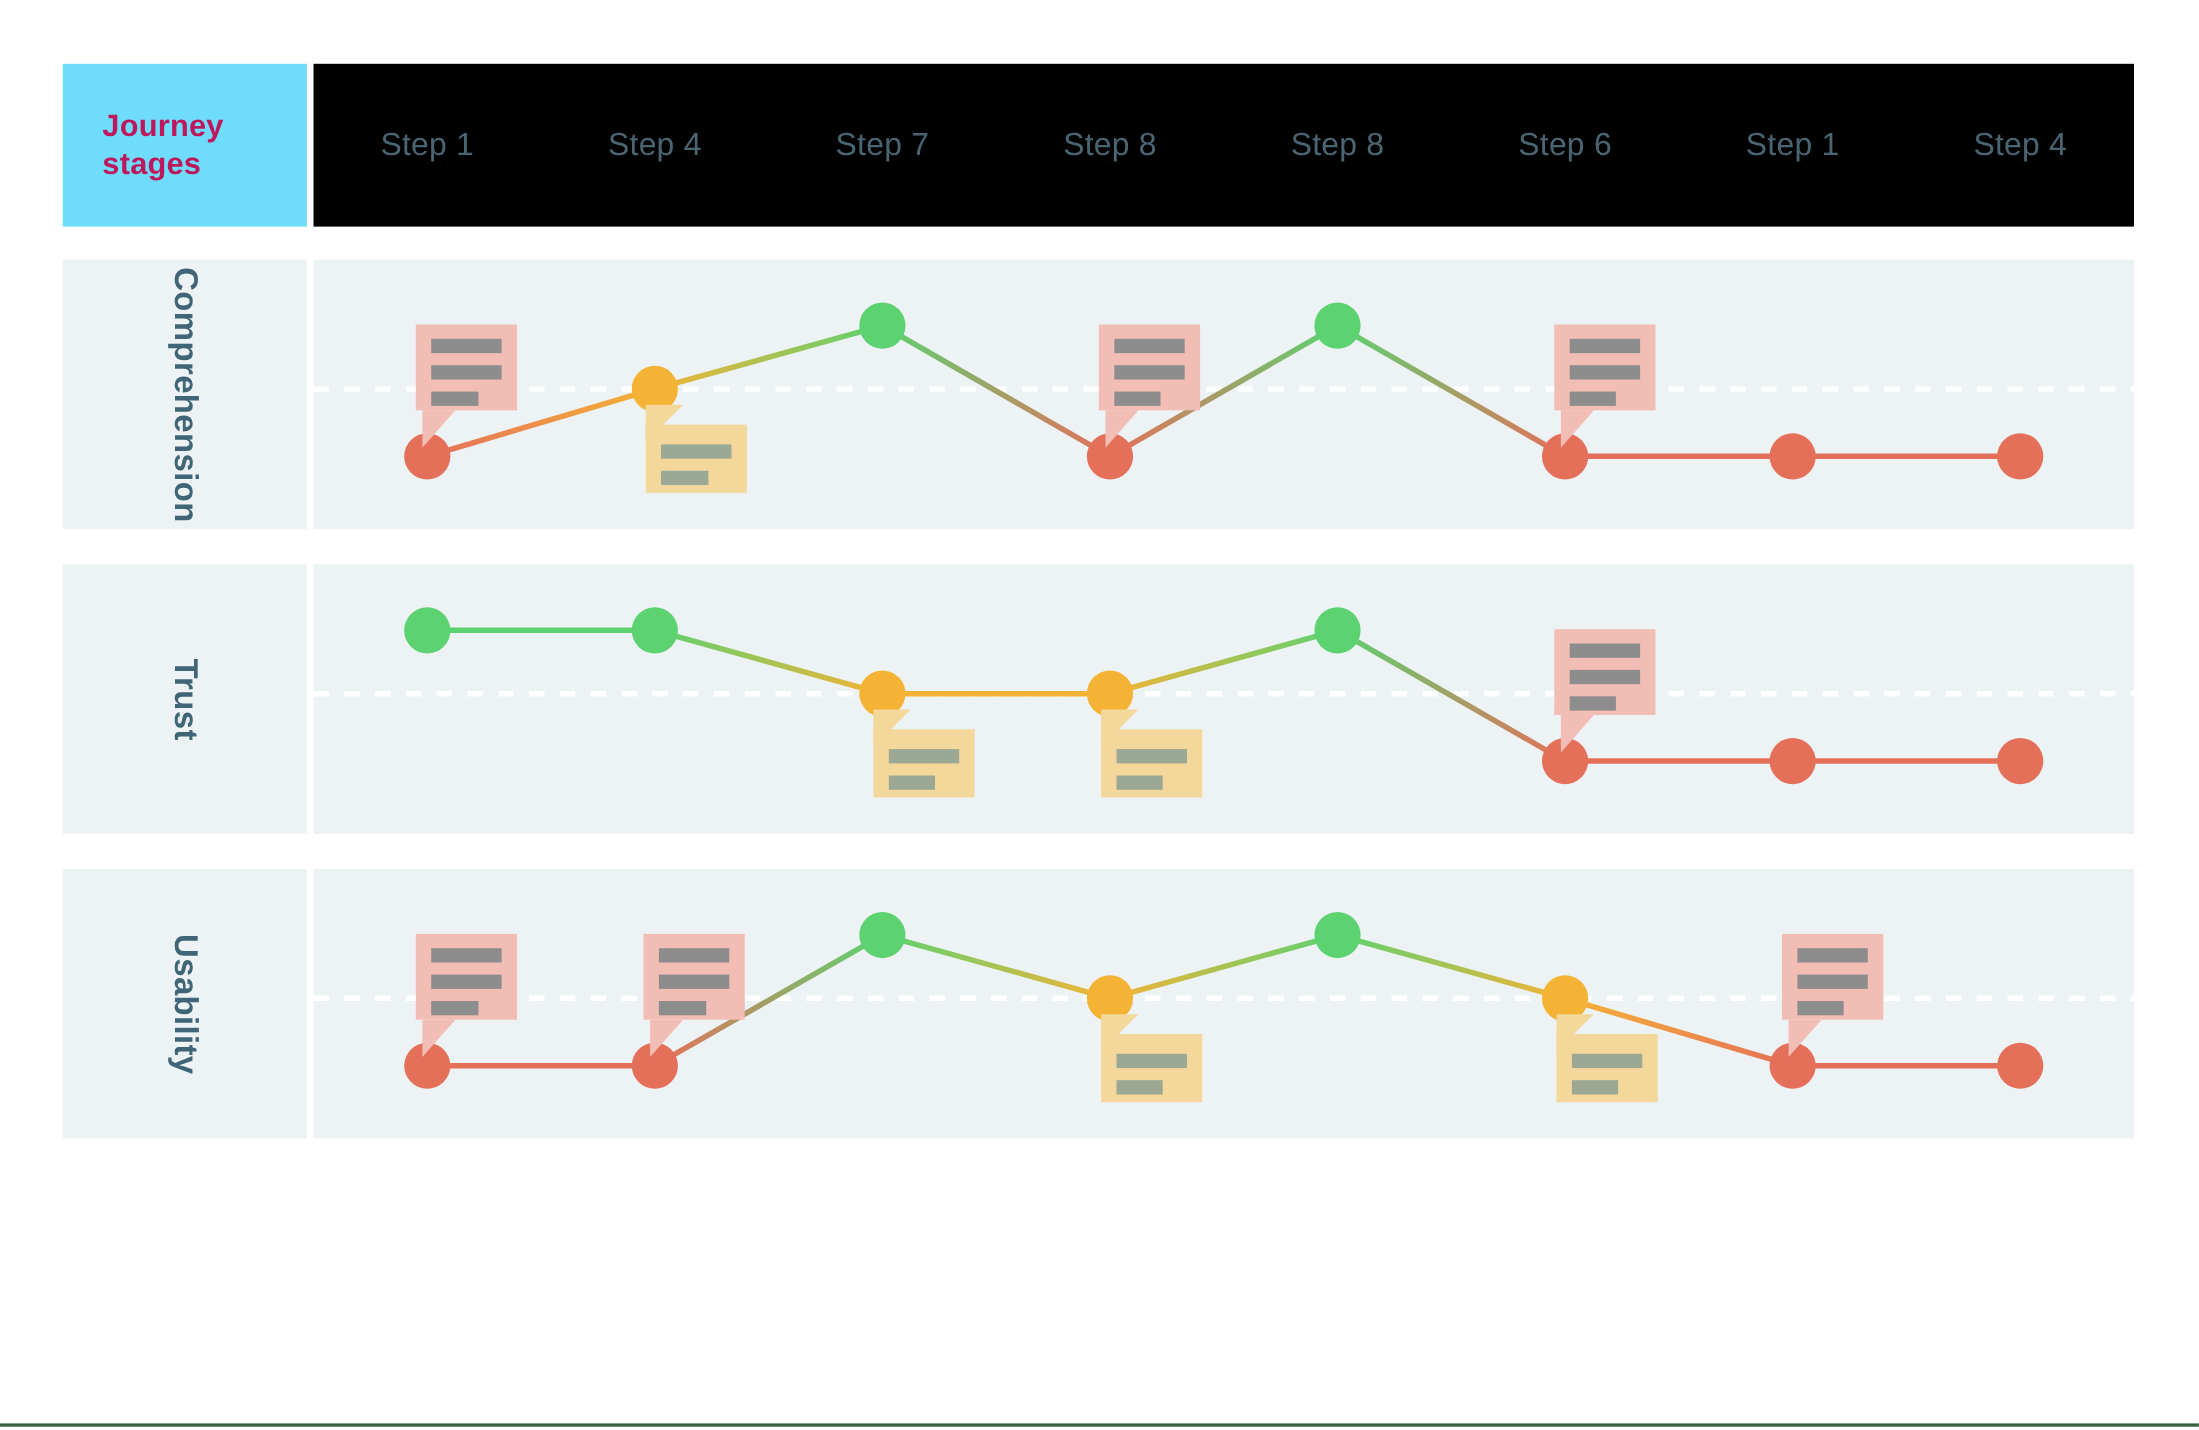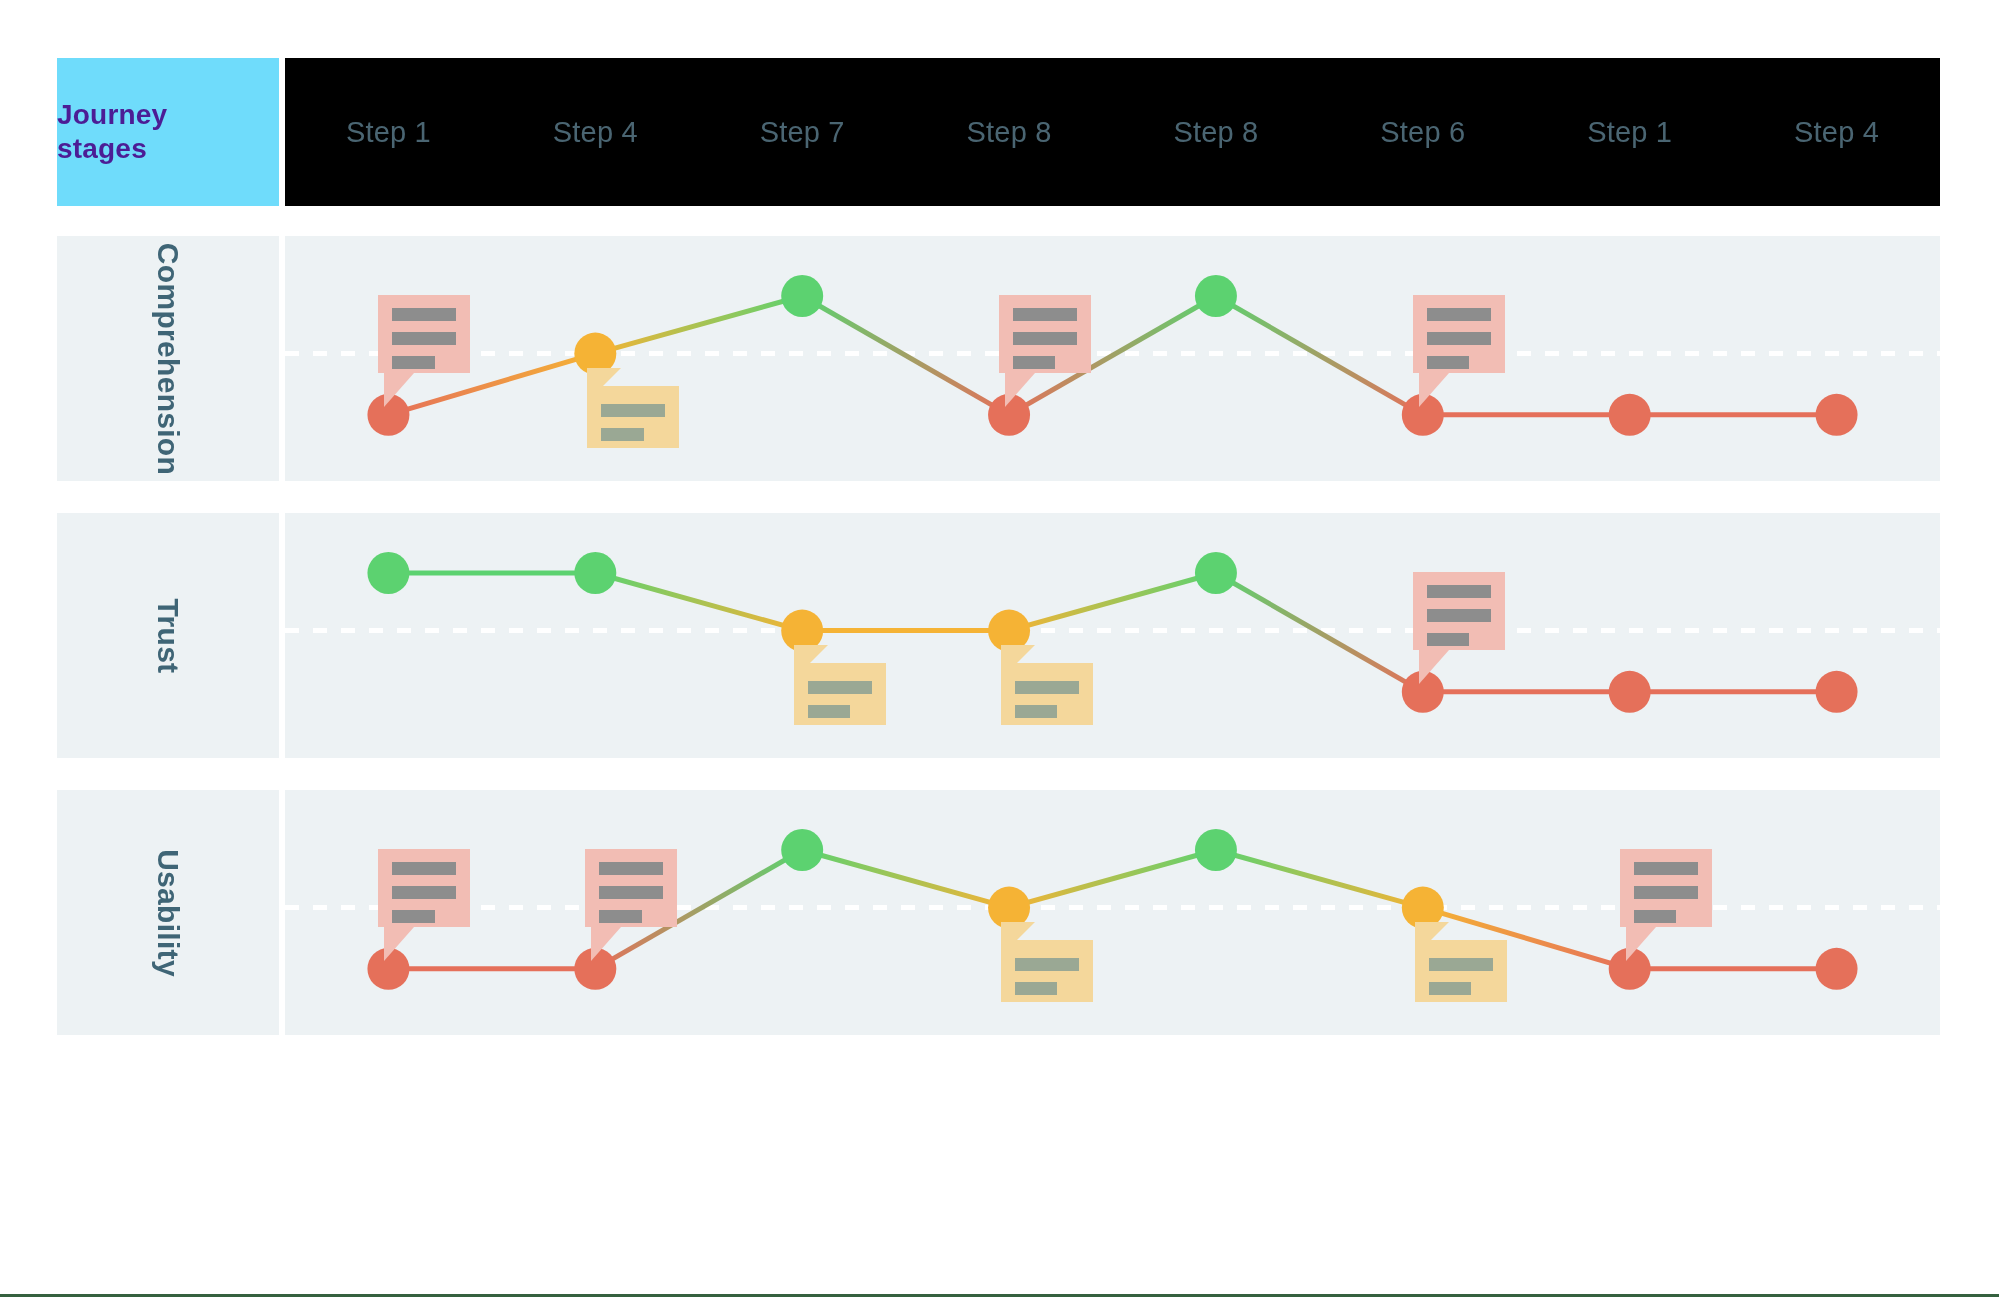--- a/index.html
+++ b/index.html
@@ -15,22 +15,22 @@
   #board{position:absolute;left:0;top:0;width:1999px;height:1300px;}
 
   .header-row{
     position:absolute;left:57px;top:58px;height:148px;width:1883px;
     display:flex;
   }
   .header-stage-cell{
     width:222px;height:148px;
     background:#6FDCFB;
     display:flex;flex-direction:column;justify-content:center;
-    box-sizing:border-box;
-    color:#4c1d95;font-weight:bold;font-size:28px;line-height:1.22;
+    box-sizing:border-box;padding-left:36px;
+    color:#be185d;font-weight:bold;font-size:28px;line-height:1.22;
     letter-spacing:.2px;
   }
   .header-steps{
     margin-left:6px;
     flex:1;height:148px;background:#000000;
     display:flex;align-items:center;
   }
   .step-head{
     flex:1;text-align:center;color:#4A6572;
     font-size:29px;font-weight:400;letter-spacing:.2px;

